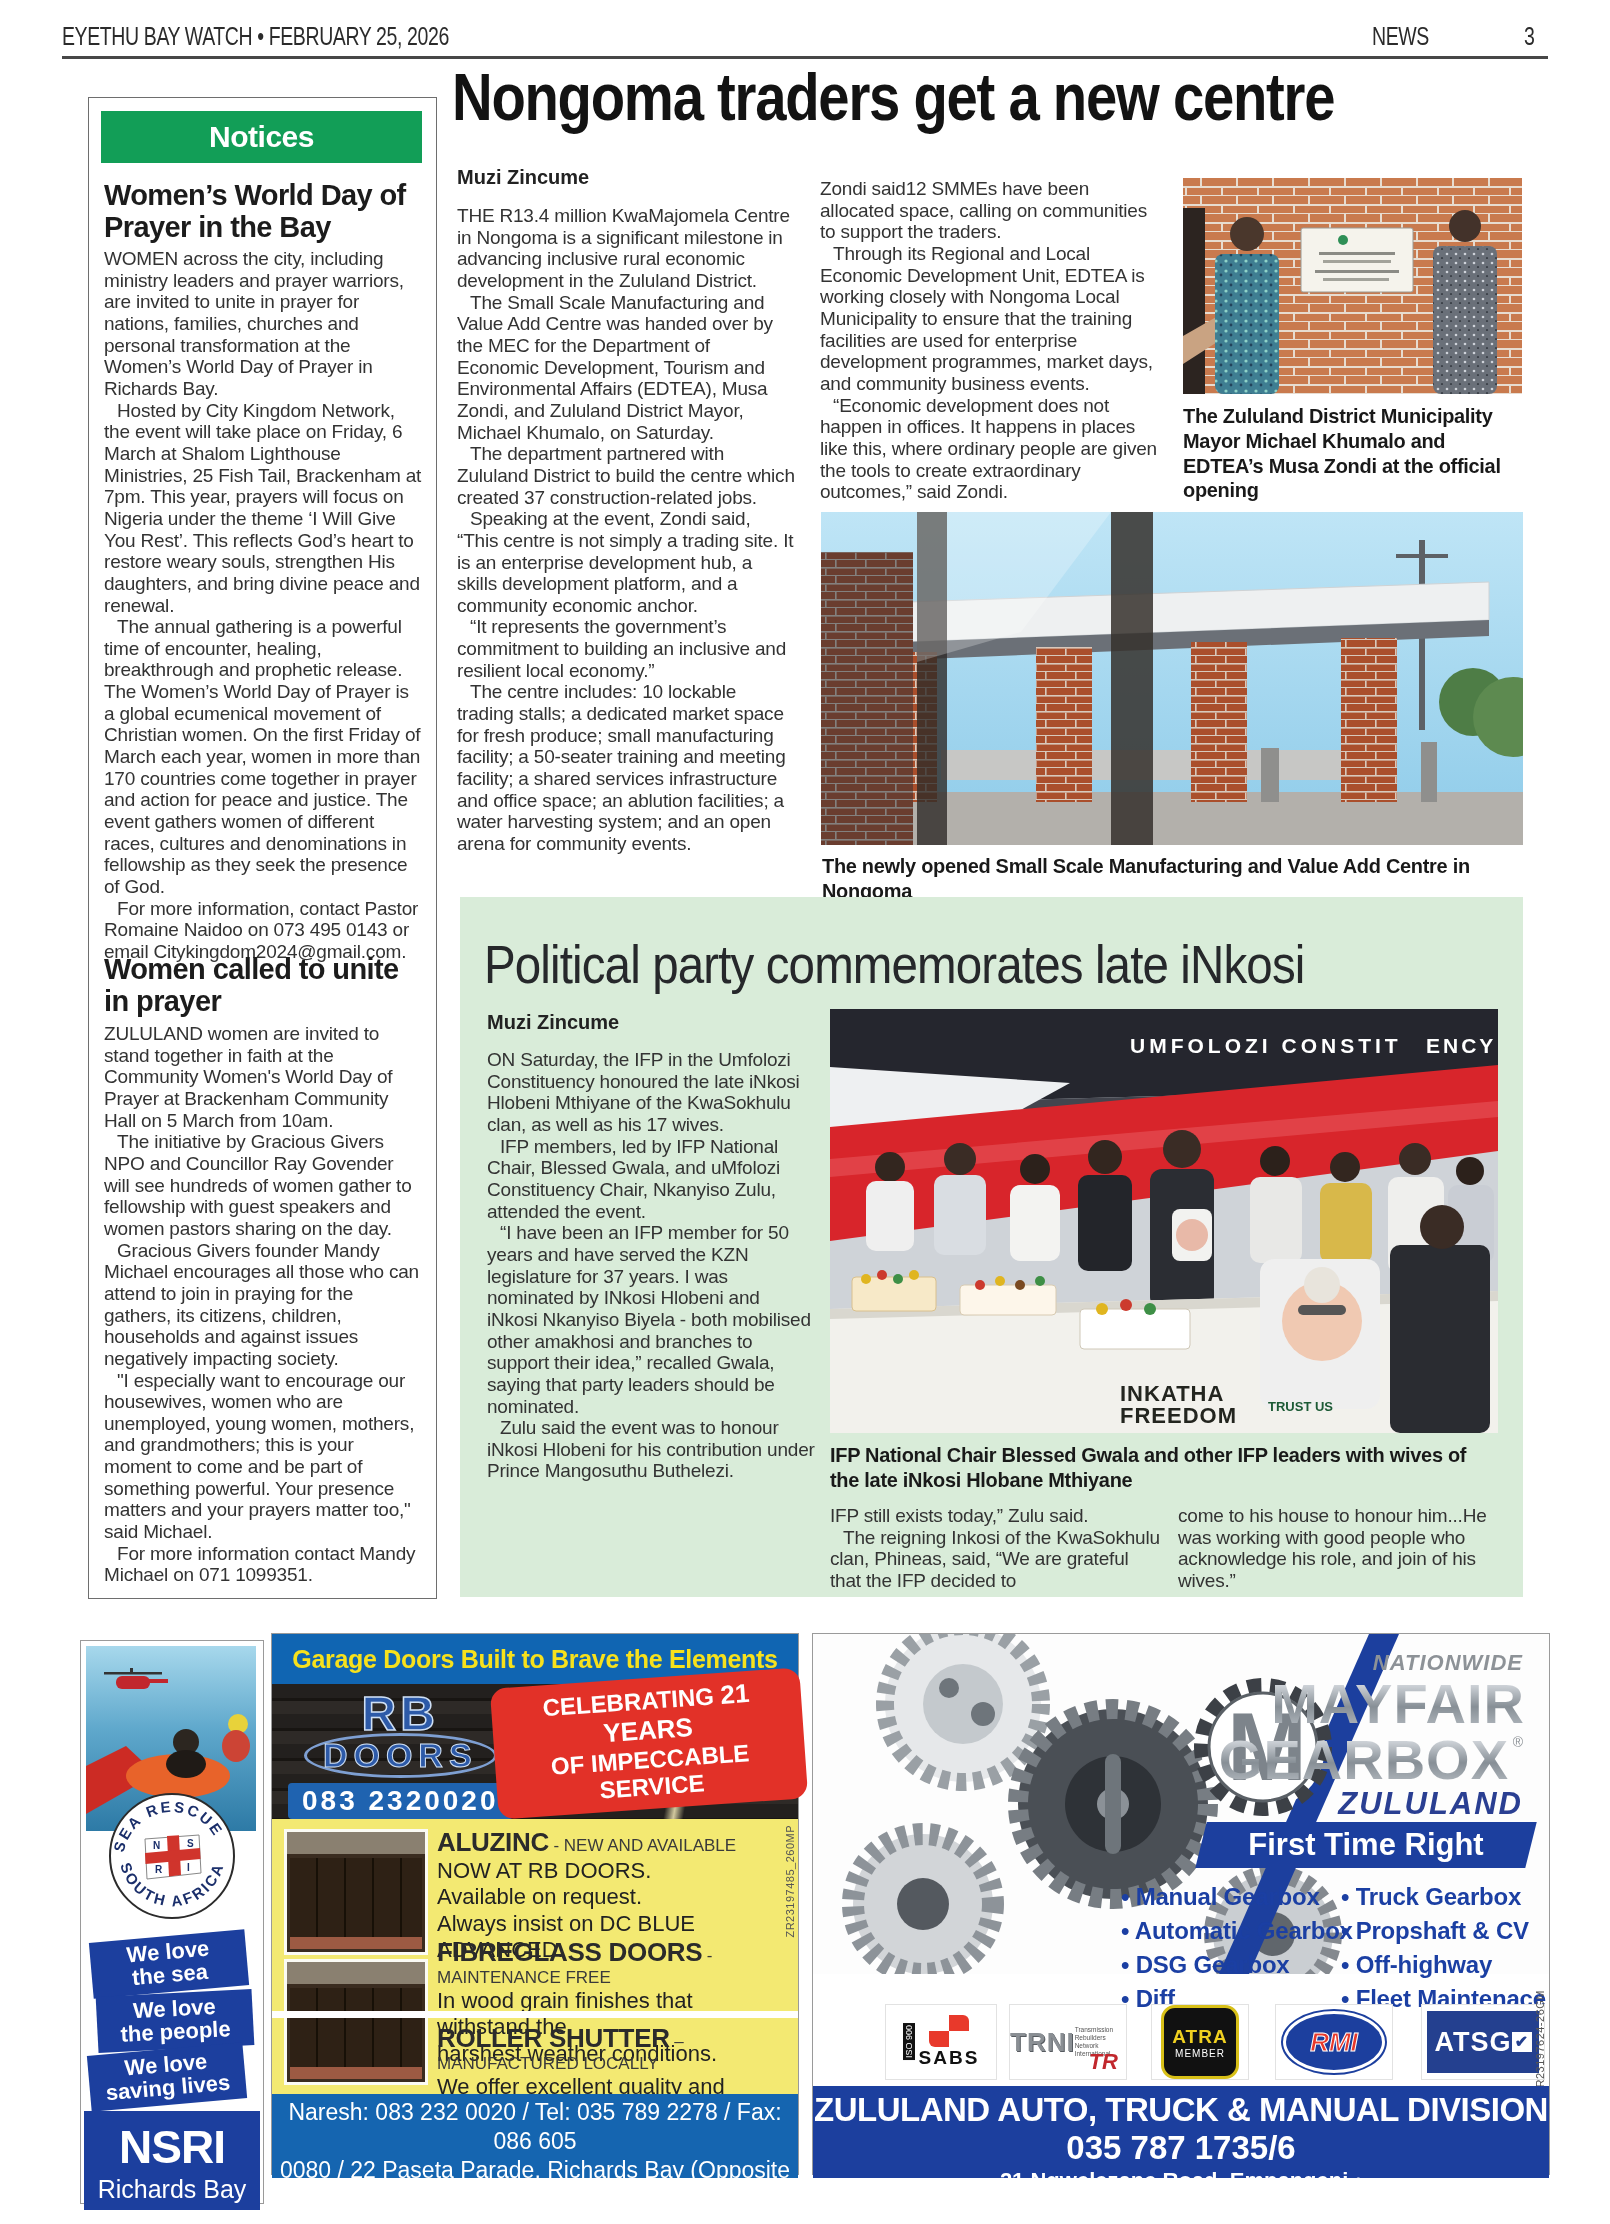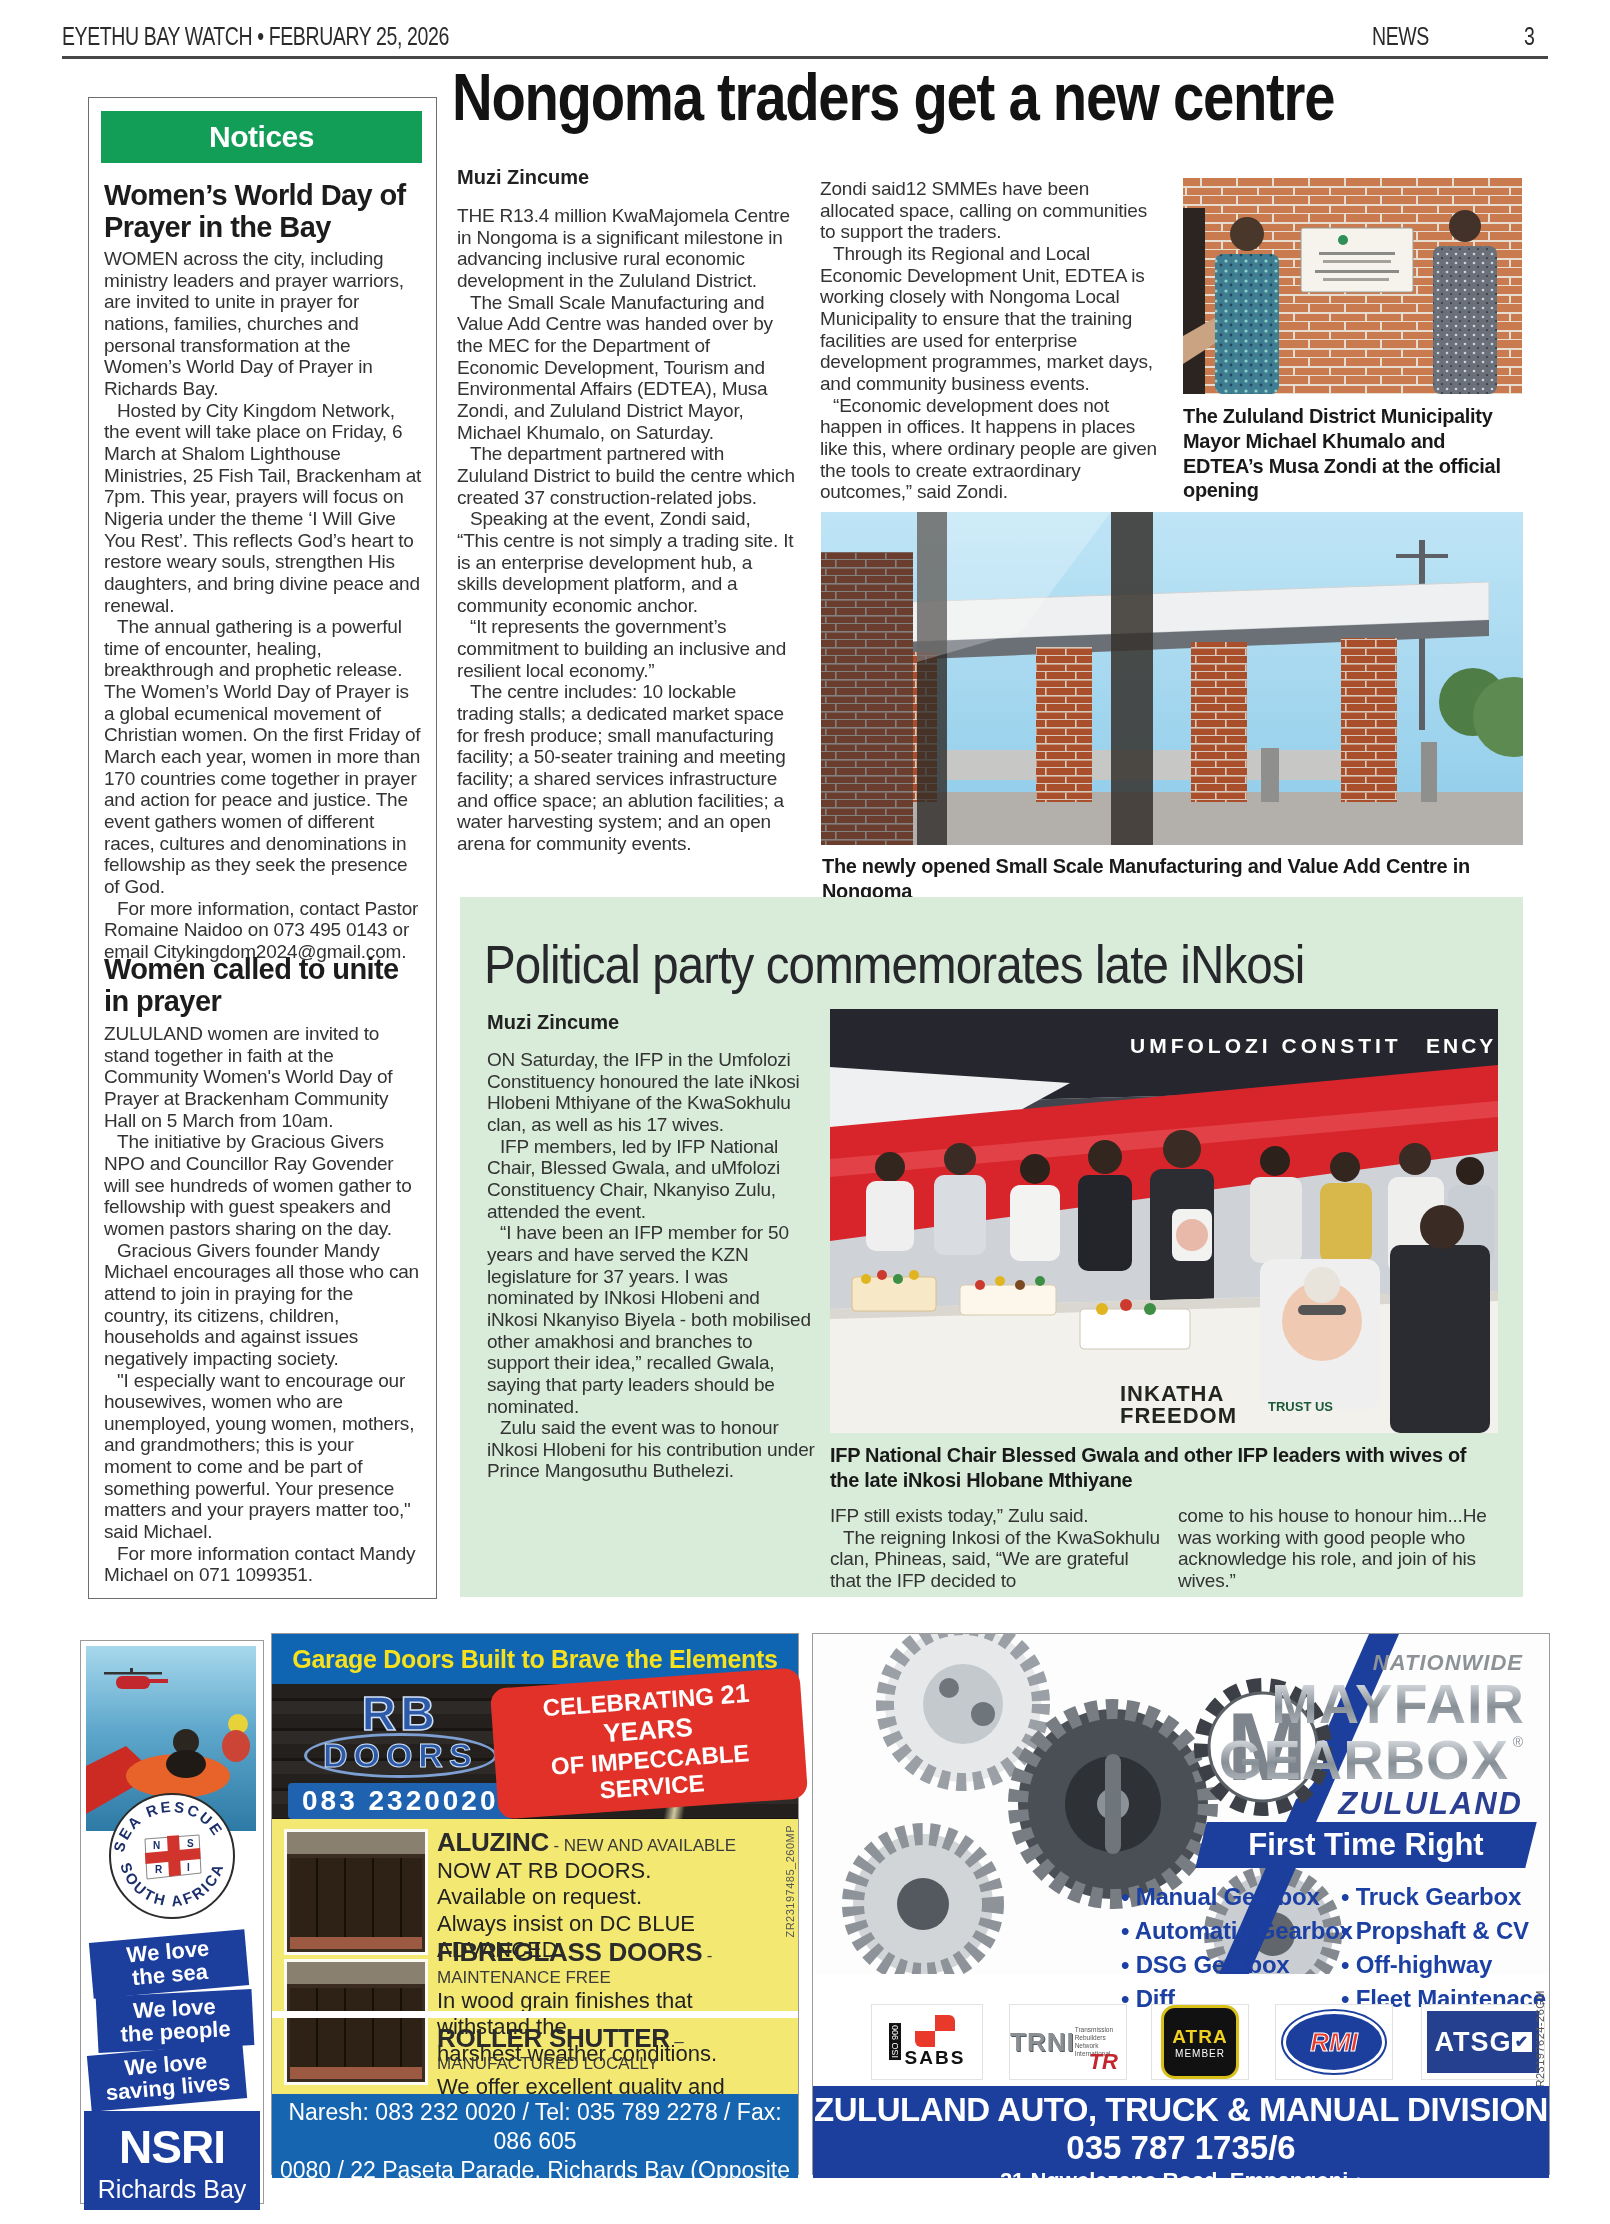--- a/index.html
+++ b/index.html
@@ -82,21 +82,21 @@
     <div class="abs bt" style="left:15px;top:150px;width:318px">
         <p>WOMEN across the city, including ministry leaders and prayer warriors, are invited to unite in prayer for nations, families, churches and personal transformation at the Women’s World Day of Prayer in Richards Bay.</p>
         <p>Hosted by City Kingdom Network, the event will take place on Friday, 6 March at Shalom Lighthouse Ministries, 25 Fish Tail, Brackenham at 7pm. This year, prayers will focus on Nigeria under the theme ‘I Will Give You Rest’. This reflects God’s heart to restore weary souls, strengthen His daughters, and bring divine peace and renewal.</p>
         <p>The annual gathering is a powerful time of encounter, healing, breakthrough and prophetic release. The Women’s World Day of Prayer is a global ecumenical movement of Christian women. On the first Friday of March each year, women in more than 170 countries come together in prayer and action for peace and justice. The event gathers women of different races, cultures and denominations in fellowship as they seek the presence of God.</p>
         <p>For more information, contact Pastor Romaine Naidoo on 073 495 0143 or email Citykingdom2024@gmail.com.</p>
       </div>
     <div class="abs ntitle" style="left:15px;top:856px;width:320px">Women called to unite in prayer</div>
     <div class="abs bt" style="left:15px;top:925px;width:318px">
         <p>ZULULAND women are invited to stand together in faith at the Community Women's World Day of Prayer at Brackenham Community Hall on 5 March from 10am.</p>
         <p>The initiative by Gracious Givers NPO and Councillor Ray Govender will see hundreds of women gather to fellowship with guest speakers and women pastors sharing on the day.</p>
-        <p>Gracious Givers founder Mandy Michael encourages all those who can attend to join in praying for the country, its citizens, children, households and against issues negatively impacting society.</p>
+        <p>Gracious Givers founder Mandy Michael encourages all those who can attend to join in praying for the gathers, its citizens, children, households and against issues negatively impacting society.</p>
         <p>"I especially want to encourage our housewives, women who are unemployed, young women, mothers, and grandmothers; this is your moment to come and be part of something powerful. Your presence matters and your prayers matter too," said Michael.</p>
         <p>For more information contact Mandy Michael on 071 1099351.</p>
       </div>
   </div>
 
   <div class="abs headline sx" style="left:452px;top:58px">Nongoma traders get a new centre</div>
   <div class="abs byline" style="left:457px;top:166px">Muzi Zincume</div>
   <div class="abs bt" style="left:457px;top:205px;width:338px">
       <p>THE R13.4 million KwaMajomela Centre in Nongoma is a significant milestone in advancing inclusive rural economic development in the Zululand District.</p>
       <p>The Small Scale Manufacturing and Value Add Centre was handed over by the MEC for the Department of Economic Development, Tourism and Environmental Affairs (EDTEA), Musa Zondi, and Zululand District Mayor, Michael Khumalo, on Saturday.</p>
@@ -443,21 +443,21 @@
         <li>Diff</li>
       </ul>
     <ul class="abs mf-bullets" style="left:528px;top:246px">
         <li>Truck Gearbox</li>
         <li>Propshaft &amp; CV</li>
         <li>Off-highway</li>
         <li>Fleet Maintenace</li>
       </ul>
 
     <div class="abs" style="left:0;top:370px;width:736px;height:78px">
-      <div class="logo-card" style="left:58px;width:110px;height:74px">
+      <div class="logo-card" style="left:72px;width:110px;height:74px">
         <div style="writing-mode:vertical-rl;transform:rotate(180deg);background:#111;color:#fff;font-size:9px;padding:2px 1px;margin-right:4px">ISO 900</div>
         <div>
           <div style="width:40px;height:32px;background:conic-gradient(#e8392b 0 25%,#fff 25% 50%,#e8392b 50% 75%,#fff 75%);border-radius:6px;margin:0 auto"></div>
           <div style="font-weight:700;font-size:19px;color:#111;letter-spacing:2px">SABS</div>
         </div>
       </div>
       <div class="logo-card" style="left:196px;width:116px;height:74px;flex-direction:row">
         <div style="font-weight:700;font-size:26px;color:#8a8f94;text-shadow:1px 1px 0 #565b60;letter-spacing:1px">TRNI</div>
         <div style="font-size:6.5px;color:#555;width:70px;line-height:1.2">Transmission Rebuilders Network International</div>
         <div style="position:absolute;right:8px;bottom:4px;font-style:italic;font-weight:700;font-size:22px;color:#c1272d">TR</div>

